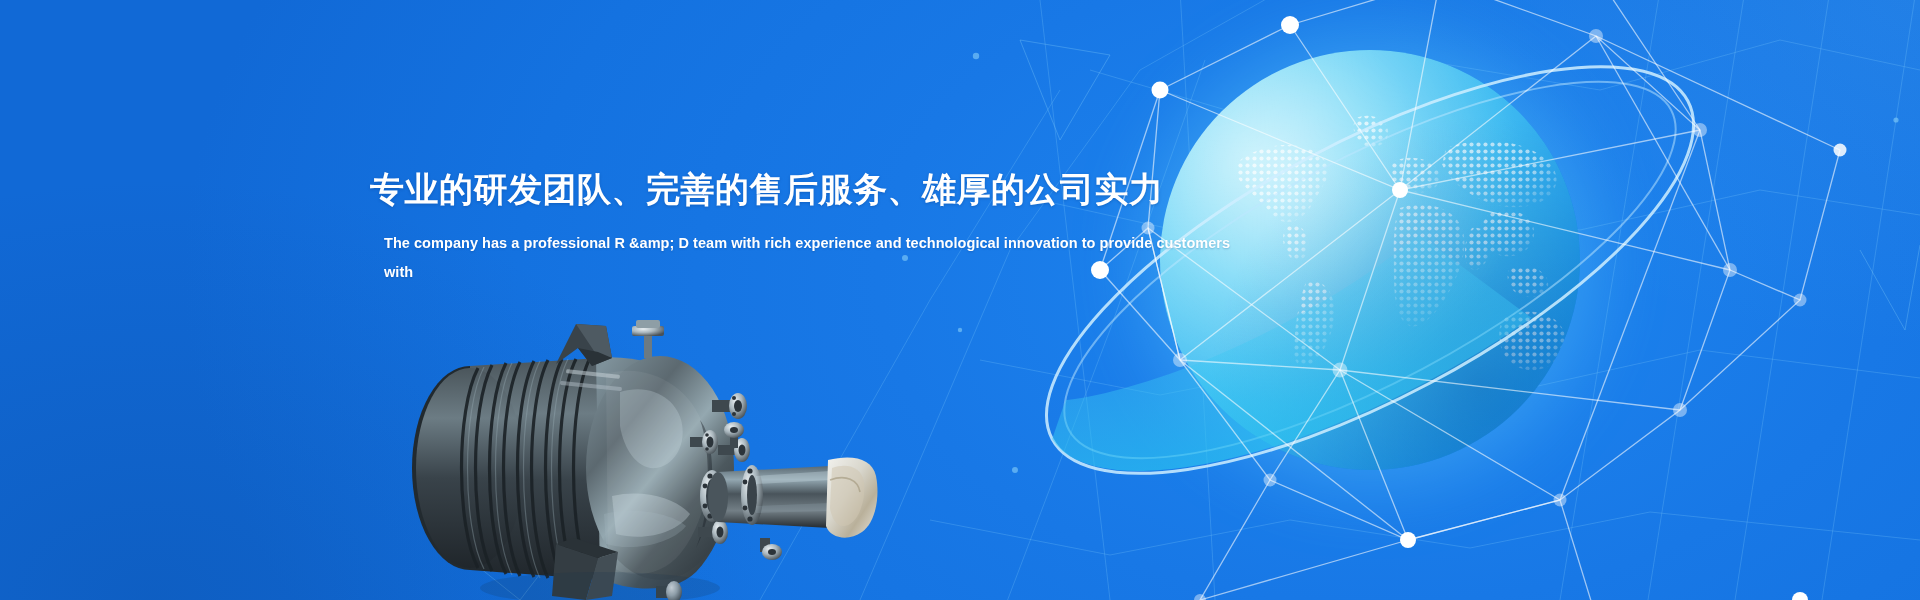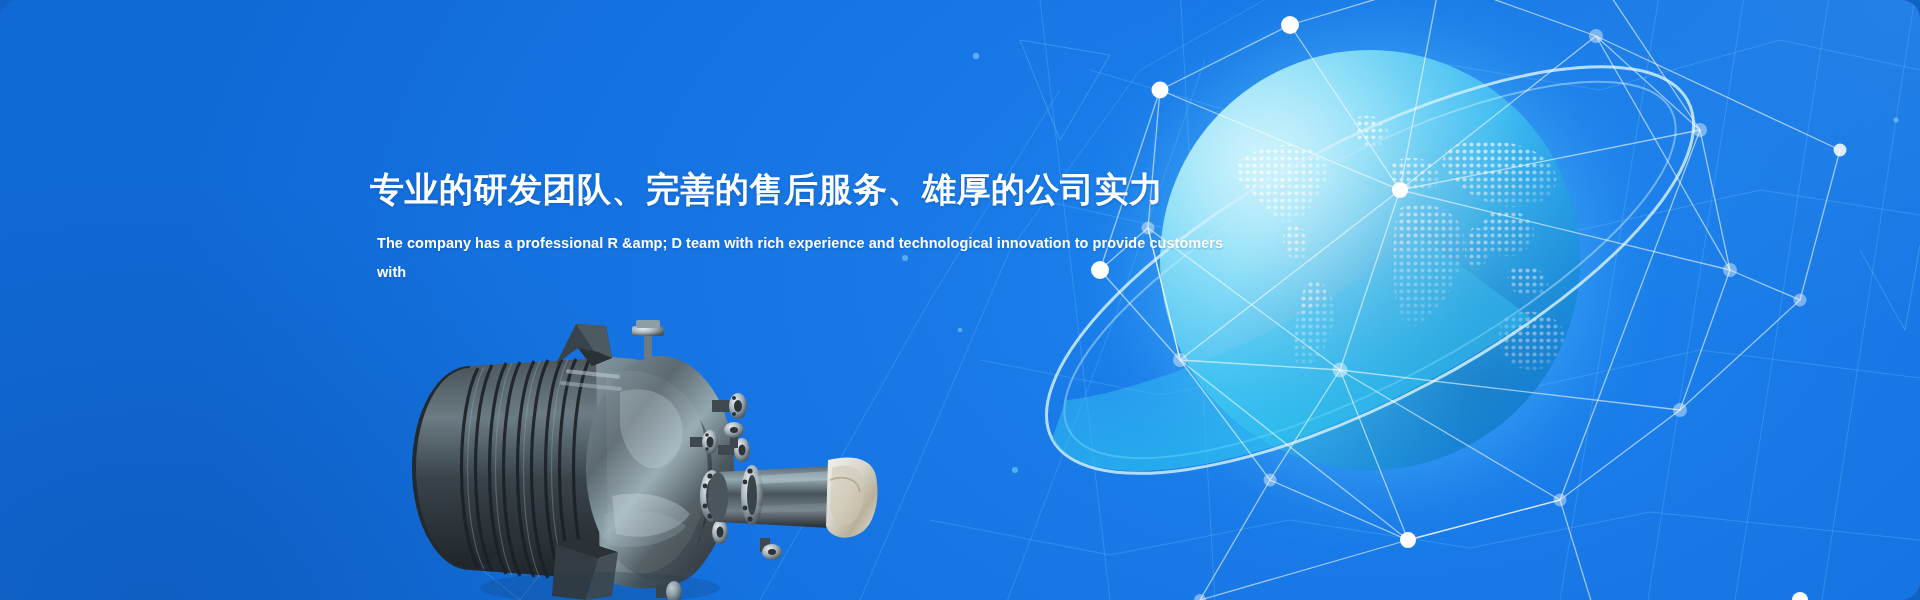--- a/index.html
+++ b/index.html
@@ -8,21 +8,20 @@
     padding: 0;
     background: #0f63c4;
   }
   #stage {
     position: relative;
     width: 1920px;
     height: 600px;
     overflow: hidden;
     background: #701a75;
     font-family: "Liberation Sans", "DejaVu Sans", sans-serif;
-    border-radius: 19px;
     -webkit-font-smoothing: antialiased;
   }
 
   
   .bg-base {
     position: absolute;
     inset: 0;
     background:
       radial-gradient(1200px 780px at 72% 46%, #1e86f0 0%, #1878e6 42%, #1472e0 72%, #1169d6 100%),
       linear-gradient(180deg, #1a7ae8 0%, #1272e0 100%);
@@ -90,21 +89,21 @@
     margin: 0;
     color: #ffffff;
     font-size: 34px;
     line-height: 1.28;
     font-weight: 700;
     letter-spacing: .5px;
     white-space: nowrap;
     text-shadow: 0 1px 3px rgba(6,54,120,.32);
   }
   .subcopy {
-    margin: 17px 0 0 7px;
+    margin: 17px 0 0 14px;
     color: #ffffff;
     font-size: 14.5px;
     font-weight: 600;
     line-height: 2.0;
     letter-spacing: .05px;
     text-shadow: 0 1px 2px rgba(6,54,120,.28);
   }
   .subcopy .ln { display: block; }
 
   

